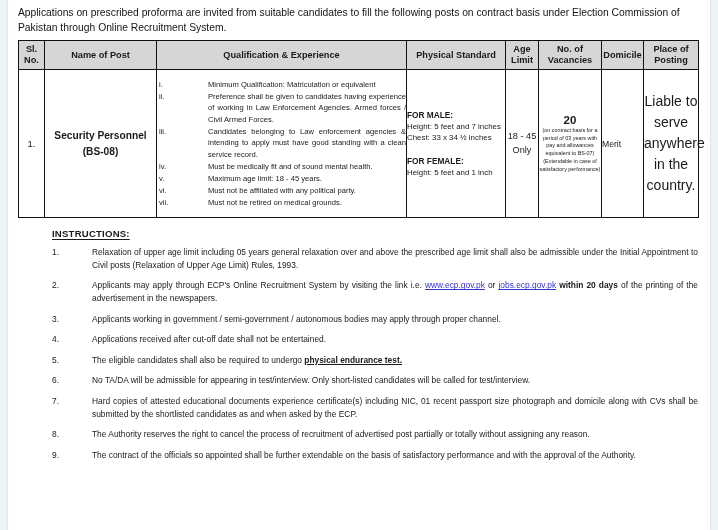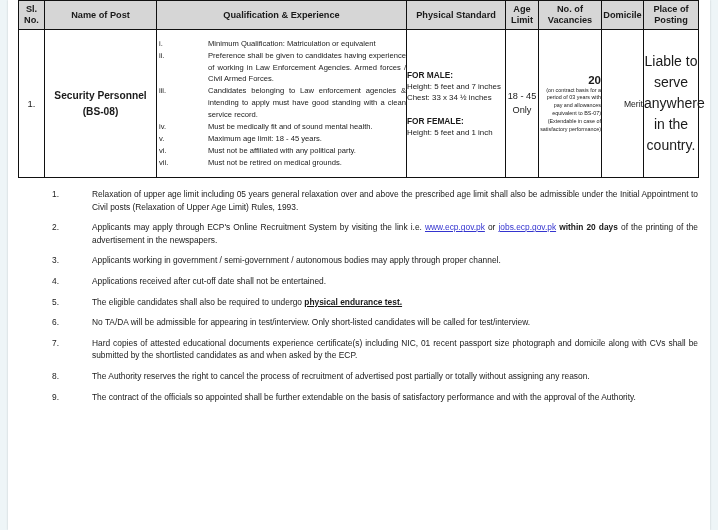--- a/index.html
+++ b/index.html
@@ -118,38 +118,38 @@
     font-weight: bold;
     font-size: 8.3px;
   }
   td.phys .gap { height: 11px; }
   td.age {
     text-align: center;
     font-size: 9.2px;
     line-height: 1.5;
   }
   td.vac-col {
-    text-align: right;
+    text-align: center;
     padding: 2px 3px;
     border-radius: 15px;
   }
   td.vac-col .num {
     font-size: 11.5px;
     font-weight: bold;
     display: block;
     margin-bottom: 1px;
   }
   td.vac-col .note {
     font-size: 5.4px;
     line-height: 1.45;
     display: block;
     color: #222;
   }
   td.dom {
-    text-align: right;
+    text-align: left;
     font-size: 8.6px;
   }
   td.place {
     text-align: center;
     font-size: 14px;
     line-height: 1.5;
   }
 
   
   .instr-wrap {
@@ -189,20 +189,21 @@
   }
   .b { font-weight: bold; }
   .bu { font-weight: bold; text-decoration: underline; text-align: center; }
 </style>
 </head>
 <body>
 
 <div class="page">
 
 
+  <p class="intro">Applications on prescribed proforma are invited from suitable candidates to fill the following posts on contract basis under Election Commission of Pakistan through Online Recruitment System.</p>
 
   <table class="vac">
     <colgroup>
       <col style="width:26px">
       <col style="width:112px">
       <col style="width:250px">
       <col style="width:99px">
       <col style="width:33px">
       <col style="width:63px">
       <col style="width:42px">
@@ -287,20 +288,21 @@
           <span class="num">20</span>
           <span class="note">(on contract basis for a period of 03 years with pay and allowances equivalent to BS-07) (Extendable in case of satisfactory performance)</span>
         </td>
         <td class="dom">Merit</td>
         <td class="place">Liable to serve anywhere in the country.</td>
       </tr>
     </tbody>
   </table>
 
   <div class="instr-wrap">
+    <div class="instr-title">INSTRUCTIONS:</div>
     <ol class="instr-list" id="instr-list">
         <li class="just">
           <span class="n">1.</span>
           <span class="t">Relaxation of upper age limit including 05 years general relaxation over and above the prescribed age limit shall also be admissible under the Initial Appointment to Civil posts (Relaxation of Upper Age Limit) Rules, 1993.</span>
         </li>
         <li class="just">
           <span class="n">2.</span>
           <span class="t">Applicants may apply through ECP's Online Recruitment System by visiting the link i.e. <a class="lnk" href="#">www.ecp.gov.pk</a> or <a class="lnk" href="#">jobs.ecp.gov.pk</a> <span class="b">within 20 days</span> of the printing of the advertisement in the newspapers.</span>
         </li>
         <li>

